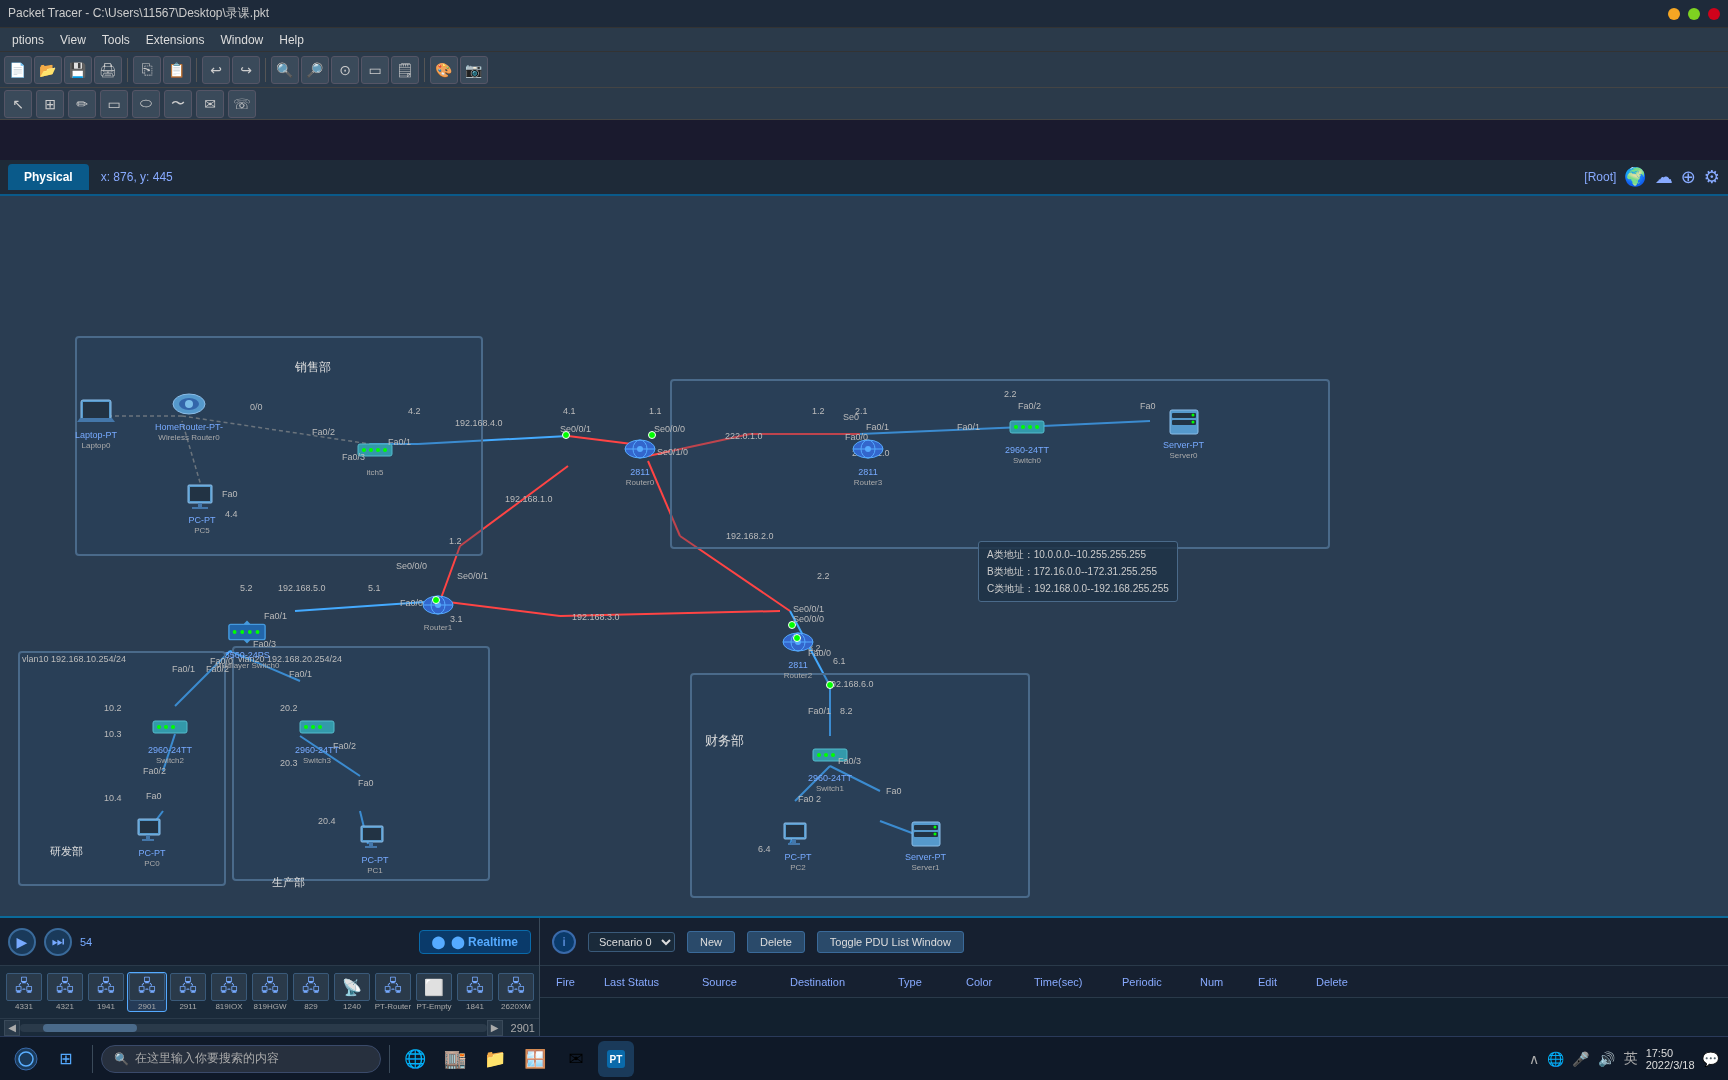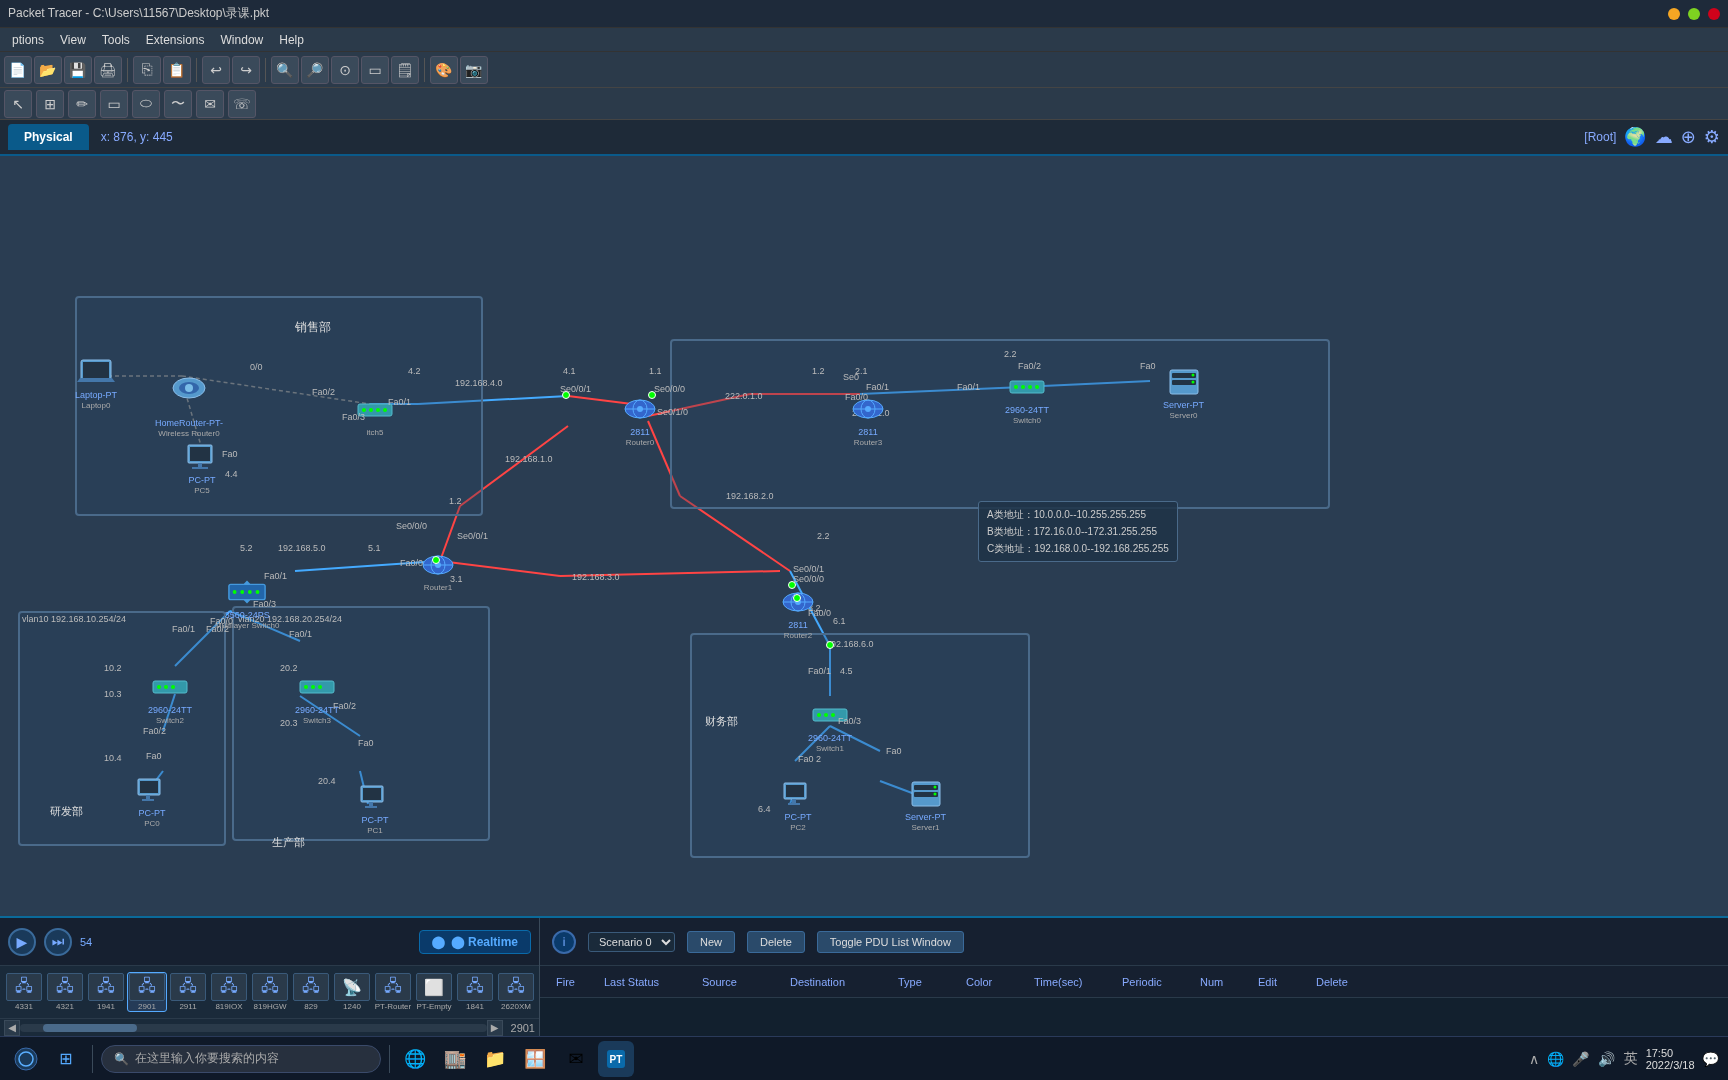--- a/index.html
+++ b/index.html
@@ -34,21 +34,21 @@
 
     
     #toolbar2 {
       width: 100%; height: 32px; background: #2b3a4a; display: flex; align-items: center;
       padding: 2px 4px; gap: 4px; border-bottom: 1px solid #444;
     }
 
     
     #tabbar {
       width: 100%; height: 36px; background: #1e2a38; display: flex; align-items: center;
-      padding: 0 8px; border-bottom: 2px solid #0a5a8a;
+      padding: 0 8px; border-bottom: 2px solid #0a5a8a; margin-top: 40px;
     }
     .tab-item {
       padding: 6px 16px; cursor: pointer; color: #aaa; font-size: 12px; border-radius: 4px 4px 0 0;
     }
     .tab-item.active {
       background: #0a5a8a; color: #fff; font-weight: bold;
     }
     .tab-coords { margin-left: 12px; color: #8af; font-size: 12px; }
     .tab-root { margin-left: auto; color: #8af; font-size: 12px; display: flex; gap: 8px; align-items: center; }
     .globe-icon { font-size: 18px; cursor: pointer; }
@@ -286,21 +286,21 @@
 
   <div class="dept-box" style="left:232px;top:450px;width:258px;height:235px;"></div>
 
   <div class="dept-box" style="left:690px;top:477px;width:340px;height:225px;"></div>
 
   <div class="dept-box" style="left:670px;top:183px;width:660px;height:170px;"></div>
 
   <div class="net-label" style="left:295px;top:163px;font-size:12px;color:#ddd;">销售部</div>
   <div class="net-label" style="left:50px;top:648px;font-size:11px;color:#ddd;">研发部</div>
   <div class="net-label" style="left:272px;top:679px;font-size:11px;color:#ddd;">生产部</div>
-  <div class="net-label" style="left:705px;top:558px;font-size:11px;color:#ddd;">财务部</div>
+  <div class="net-label" style="left:705px;top:536px;font-size:13px;color:#ddd;">财务部</div>
 
   <div class="net-label-small" style="left:455px;top:222px;">192.168.4.0</div>
   <div class="net-label-small" style="left:563px;top:210px;">4.1</div>
   <div class="net-label-small" style="left:649px;top:210px;">1.1</div>
   <div class="net-label-small" style="left:812px;top:210px;">1.2</div>
   <div class="net-label-small" style="left:855px;top:210px;">2.1</div>
   <div class="net-label-small" style="left:1004px;top:193px;">2.2</div>
   <div class="net-label-small" style="left:725px;top:235px;">222.0.1.0</div>
   <div class="net-label-small" style="left:852px;top:252px;">222.0.2.0</div>
   <div class="net-label-small" style="left:408px;top:210px;">4.2</div>
@@ -309,21 +309,21 @@
   <div class="net-label-small" style="left:572px;top:416px;">192.168.3.0</div>
   <div class="net-label-small" style="left:278px;top:387px;">192.168.5.0</div>
   <div class="net-label-small" style="left:826px;top:483px;">192.168.6.0</div>
   <div class="net-label-small" style="left:449px;top:340px;">1.2</div>
   <div class="net-label-small" style="left:368px;top:387px;">5.1</div>
   <div class="net-label-small" style="left:240px;top:387px;">5.2</div>
   <div class="net-label-small" style="left:450px;top:418px;">3.1</div>
   <div class="net-label-small" style="left:817px;top:375px;">2.2</div>
   <div class="net-label-small" style="left:808px;top:447px;">3.2</div>
   <div class="net-label-small" style="left:833px;top:460px;">6.1</div>
-  <div class="net-label-small" style="left:840px;top:510px;">4.5</div>
+  <div class="net-label-small" style="left:840px;top:510px;">8.2</div>
   <div class="net-label-small" style="left:758px;top:648px;">6.4</div>
   <div class="net-label-small" style="left:104px;top:507px;">10.2</div>
   <div class="net-label-small" style="left:104px;top:533px;">10.3</div>
   <div class="net-label-small" style="left:104px;top:597px;">10.4</div>
   <div class="net-label-small" style="left:280px;top:507px;">20.2</div>
   <div class="net-label-small" style="left:280px;top:562px;">20.3</div>
   <div class="net-label-small" style="left:318px;top:620px;">20.4</div>
   <div class="net-label-small" style="left:22px;top:458px;font-size:9px;">vlan10 192.168.10.254/24</div>
   <div class="net-label-small" style="left:238px;top:458px;font-size:9px;">vlan20 192.168.20.254/24</div>
 
@@ -334,21 +334,21 @@
         <rect x="6" y="4" width="26" height="16" fill="#223344"></rect>
         <path d="M0 24 h38 l-3-4 H3 z" fill="#4477aa"></path>
       </svg>
     </div>
     <div class="device-name">
       <div class="device-label-name">Laptop-PT</div>
       <div class="device-label-sub">Laptop0</div>
     </div>
   </div>
 
-  <div class="device" style="left:155px;top:216px;gap:12px;">
+  <div class="device" style="left:155px;top:192px;">
     <div class="device-icon">
       <svg width="40" height="28" viewBox="0 0 40 28">
         <ellipse cx="20" cy="14" rx="16" ry="10" fill="#5599cc" stroke="#8bbde8" stroke-width="1"></ellipse>
         <ellipse cx="20" cy="14" rx="10" ry="6" fill="#3366aa"></ellipse>
         <circle cx="20" cy="14" r="4" fill="#7abde8"></circle>
       </svg>
     </div>
     <div class="device-name">
       <div class="device-label-name">HomeRouter-PT-</div>
       <div class="device-label-sub">Wireless Router0</div>

